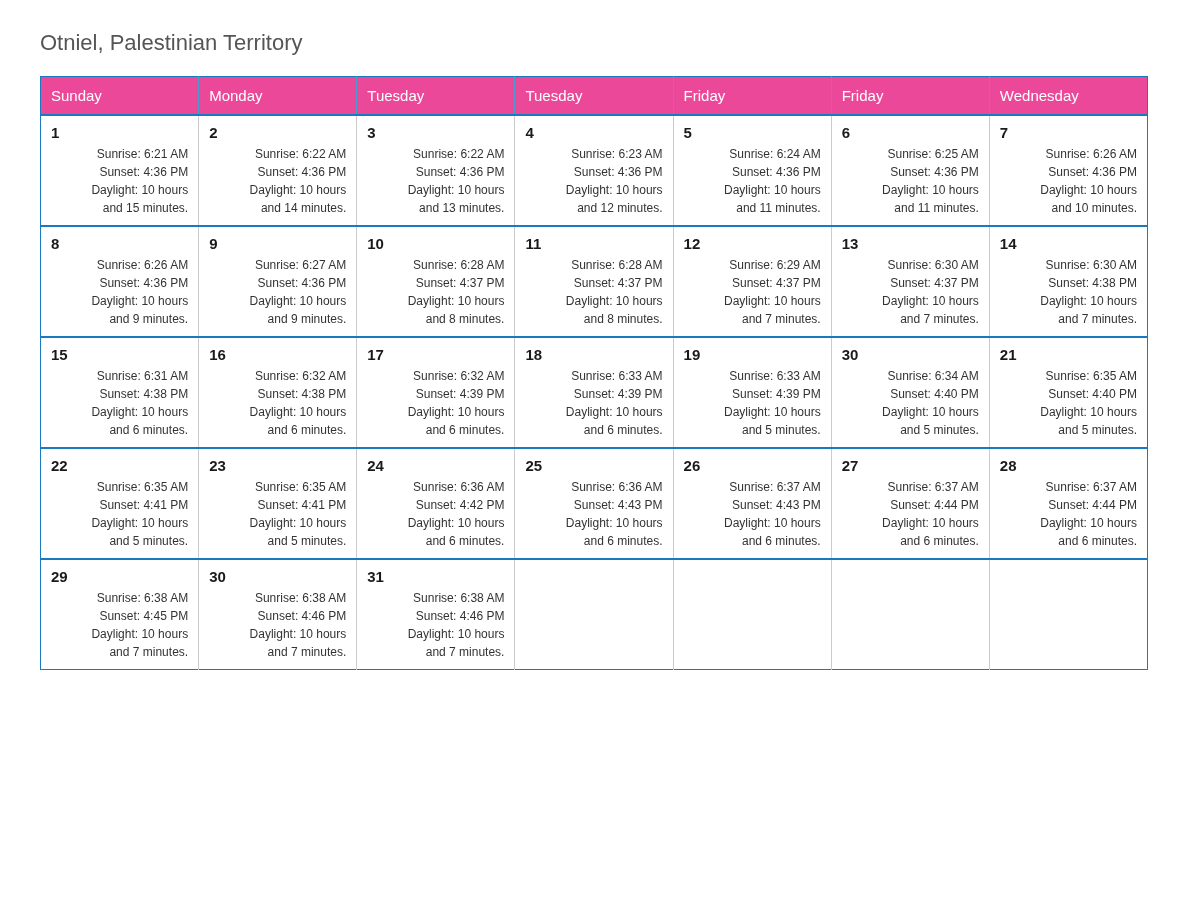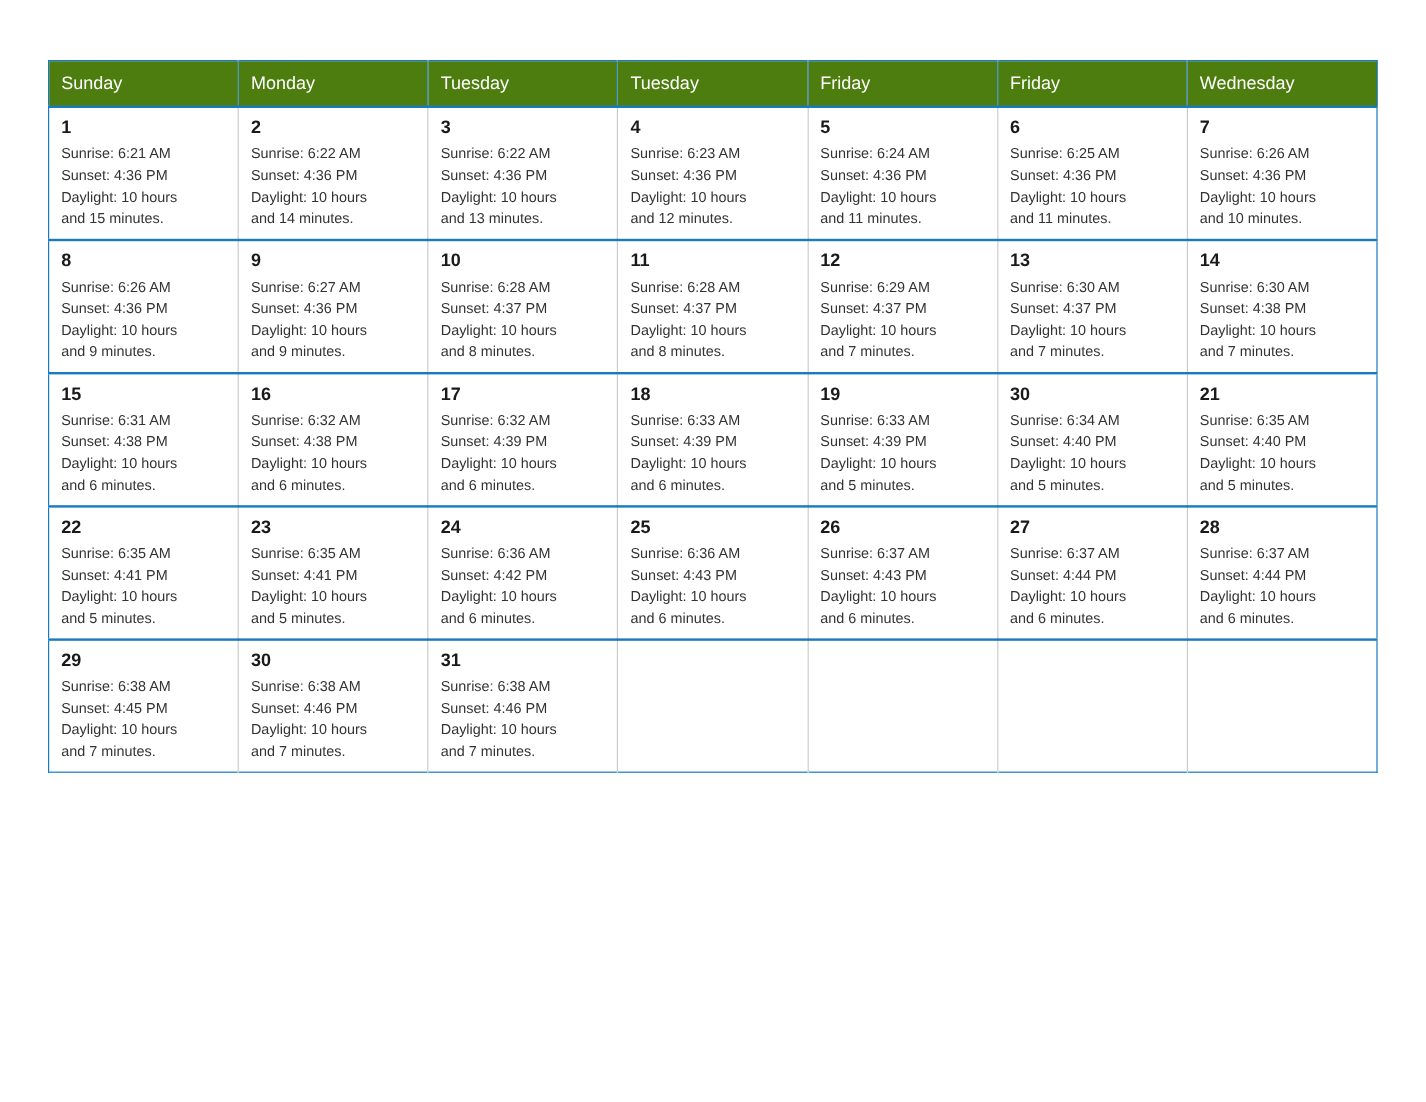--- a/index.html
+++ b/index.html
@@ -47,21 +47,21 @@
       font-size: 22px;
       color: #555;
       font-weight: normal;
     }
     table {
       width: 100%;
       border-collapse: collapse;
       border: 1px solid #1a7abf;
     }
     thead tr {
-      background-color: #4d7c0f;
+      background-color: #ec4899;
     }
     thead th {
       color: #ffffff;
       font-size: 15px;
       font-weight: normal;
       padding: 10px 10px;
       text-align: left;
       border-right: 1px solid #4a9ad4;
     }
     thead th:last-child {
@@ -87,30 +87,32 @@
       font-size: 15px;
       font-weight: bold;
       color: #1a1a1a;
       display: block;
       margin-bottom: 4px;
     }
     .day-info {
       font-size: 12px;
       color: #333;
       line-height: 1.5;
+      text-align: right;
     }
     .empty-cell {
       background: #fff;
     }
   </style>
 </head>
 <body>
 
 <div class="header">
   <div class="title-section">
+    <div class="calendar-subtitle">Otniel, Palestinian Territory</div>
   </div>
 </div>
 
 <table>
   <thead>
     <tr>
       <th>Sunday</th>
       <th>Monday</th>
       <th>Tuesday</th>
       <th>Tuesday</th>

